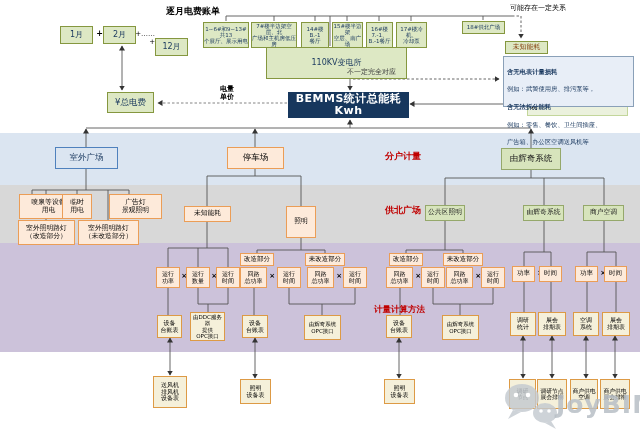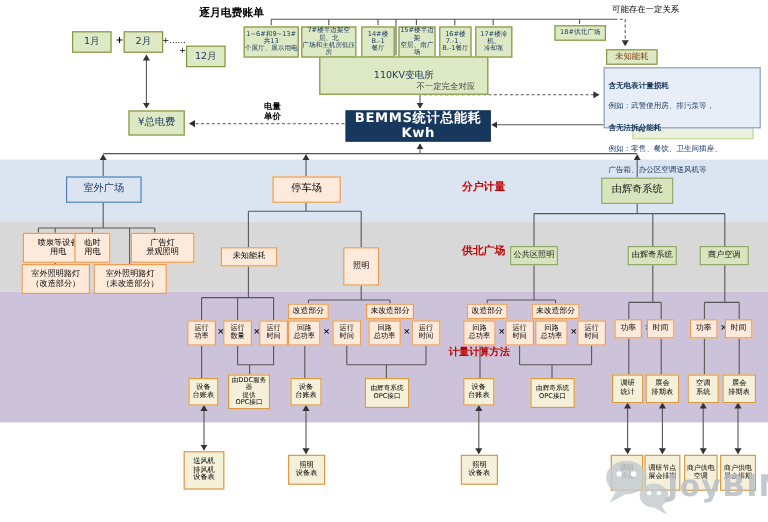--- a/index.html
+++ b/index.html
@@ -140,21 +140,21 @@
     <div class="bold">含无法拆分能耗</div>
     <div>例如：零售、餐饮、卫生间插座、</div>
     <div>广告箱、办公区空调送风机等</div>
   </div>
 
   <div class="lbl t7" style="left:490px;top:4px;width:76px">可能存在一定关系</div>
   <div class="lbl t7 gray" style="left:336px;top:68px;width:60px">不一定完全对应</div>
 
   <div class="lbl t9 red" style="left:357px;top:151px;width:64px">分户计量</div>
   <div class="lbl t9 red" style="left:357px;top:205px;width:64px">供北广场</div>
-  <div class="lbl t85 red" style="left:351px;top:290px;width:74px">计量计算方法</div>
+  <div class="lbl t85 red" style="left:351px;top:305px;width:74px">计量计算方法</div>
 
   <div class="bx bluebox t85" style="left:55px;top:147px;width:63px;height:22px">室外广场</div>
   <div class="bx cream t85" style="left:227px;top:147px;width:57px;height:22px">停车场</div>
   <div class="bx green2 t85" style="left:501px;top:148px;width:60px;height:22px">由辉奇系统</div>
 
   <div class="bx cream t68" style="left:19px;top:194px;width:59px;height:25px">喷泉等设备
 用电</div>
   <div class="bx cream t68" style="left:62px;top:194px;width:30px;height:25px">临时
 用电</div>
   <div class="bx cream t68" style="left:109px;top:194px;width:53px;height:25px">广告灯

